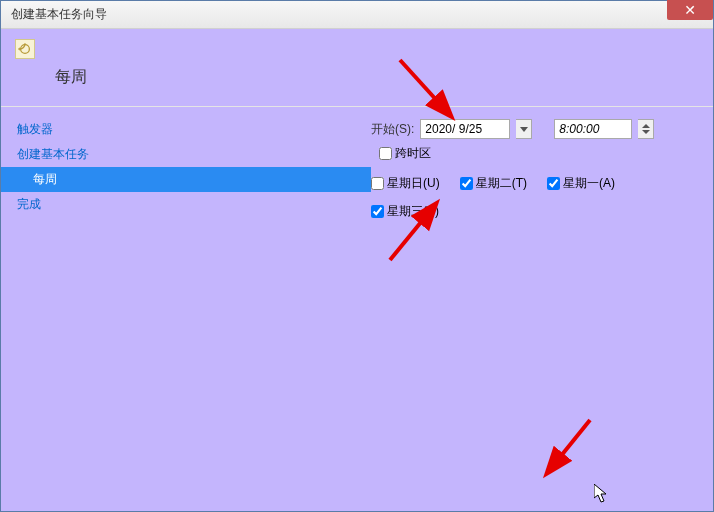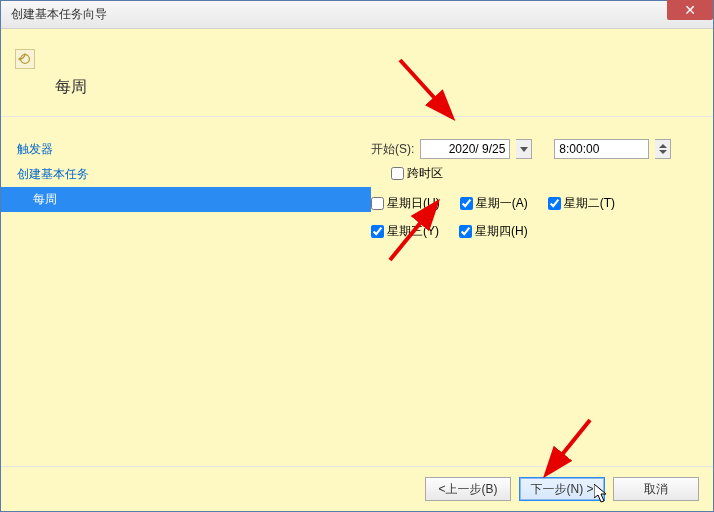--- a/index.html
+++ b/index.html
@@ -9,25 +9,24 @@
     background: #ffffff;
     width: 714px;
     height: 512px;
     overflow: hidden;
     position: relative;
   }
   .window {
     width: 714px;
     height: 512px;
     border: 1px solid #5a7ca8;
-    background: #fef9c3;
+    background: #c4b5fd;
     display: flex;
     flex-direction: column;
     box-shadow: 0 0 8px rgba(0,0,0,0.3);
-    gap: 10px;
   }
   .titlebar {
     height: 28px;
     background: linear-gradient(#f7f7f7, #e8e8e8);
     border-bottom: 1px solid #d0d0d0;
     display: flex;
     align-items: center;
     padding: 0 6px;
     position: relative;
   }
@@ -108,22 +107,22 @@
   .lbl { color: #333; }
   .date-input, .time-input, .interval-input {
     border: 1px solid #a9a9a9;
     background: #fff;
     height: 20px;
     padding: 1px 4px;
     font-size: 12px;
     display: inline-flex;
     align-items: center;
   }
-  .date-input { width: 90px; justify-content: flex-end; }
-  .time-input { width: 95px; }
+  .date-input { width: 90px; justify-content: flex-start; }
+  .time-input { width: 78px; font-style: italic; }
   .interval-input { width: 42px; background:#bcd7f5; color:#000; }
   .dropdown-arrow, .spinner {
     display: inline-flex; flex-direction: column; justify-content:center;
     width: 16px; height:20px; border:1px solid #a9a9a9; border-left:none; background:#f0f0f0;
   }
   .dropdown-arrow { align-items:center; }
   .spinner .tri { width:0;height:0;border-left:4px solid transparent;border-right:4px solid transparent;margin:1px auto; }
   .spinner .up { border-bottom:4px solid #555; }
   .spinner .down { border-top:4px solid #555; }
   .dropdown-arrow .tri { width:0;height:0;border-left:4px solid transparent;border-right:4px solid transparent;border-top:5px solid #555; }
@@ -185,78 +184,70 @@
         </svg>
     </div>
     <div class="header-title">每周</div>
   </div>
 
   <div class="body">
     <div class="sidebar">
       <div class="nav-item">触发器</div>
       <div class="nav-item">创建基本任务</div>
       <div class="nav-sub selected">每周</div>
+      <div class="nav-item">完成</div>
     </div>
 
     <div class="content">
 
       <div class="row">
         <span class="lbl">开始(S):</span>
         <span class="date-input">
           <span>2020/ 9/25</span>
         </span>
           <span class="dropdown-arrow">
             <span class="tri"></span>
           </span>
         <span style="width:10px"></span>
         <span class="time-input">
           <span>8:00:00</span>
         </span>
           <span class="spinner">
             <span class="tri up"></span>
             <span class="tri down"></span>
           </span>
-        <label class="cb" style="margin-left:20px">
+        <label class="cb" style="margin-left:8px">
           <input type="checkbox" style="">
           <span>跨时区</span>
         </label>
       </div>
 
 
       <div class="row days">
         <label class="cb">
             <input type="checkbox" style="">
             <span>星期日(U)</span>
           </label>
         <label class="cb">
             <input type="checkbox" checked="" style="">
+            <span>星期二(T)</span>
+          </label>
+        <label class="cb">
+            <input type="checkbox" checked="" style="">
             <span>星期一(A)</span>
-          </label>
-        <label class="cb">
-            <input type="checkbox" checked="" style="">
-            <span>星期二(T)</span>
           </label>
         <label class="cb">
             <input type="checkbox" checked="" style="">
             <span>星期三(Y)</span>
           </label>
-        <label class="cb">
-            <input type="checkbox" checked="" style="">
-            <span>星期四(H)</span>
-          </label>
       </div>
 
     </div>
   </div>
 
-  <div class="footer">
-    <button>&lt;上一步(B)</button>
-    <button class="default">下一步(N) &gt;</button>
-    <button>取消</button>
-  </div>
 
 </div>
 
 <div class="arrow" style="left:400px;top:60px">
   <svg width="60" height="70">
       <defs>
         <marker id="ah1" markerWidth="10" markerHeight="10" refX="6" refY="3" orient="auto">
           <path d="M0,0 L0,6 L8,3 z" fill="#e60000"></path>
         </marker>
       </defs>

